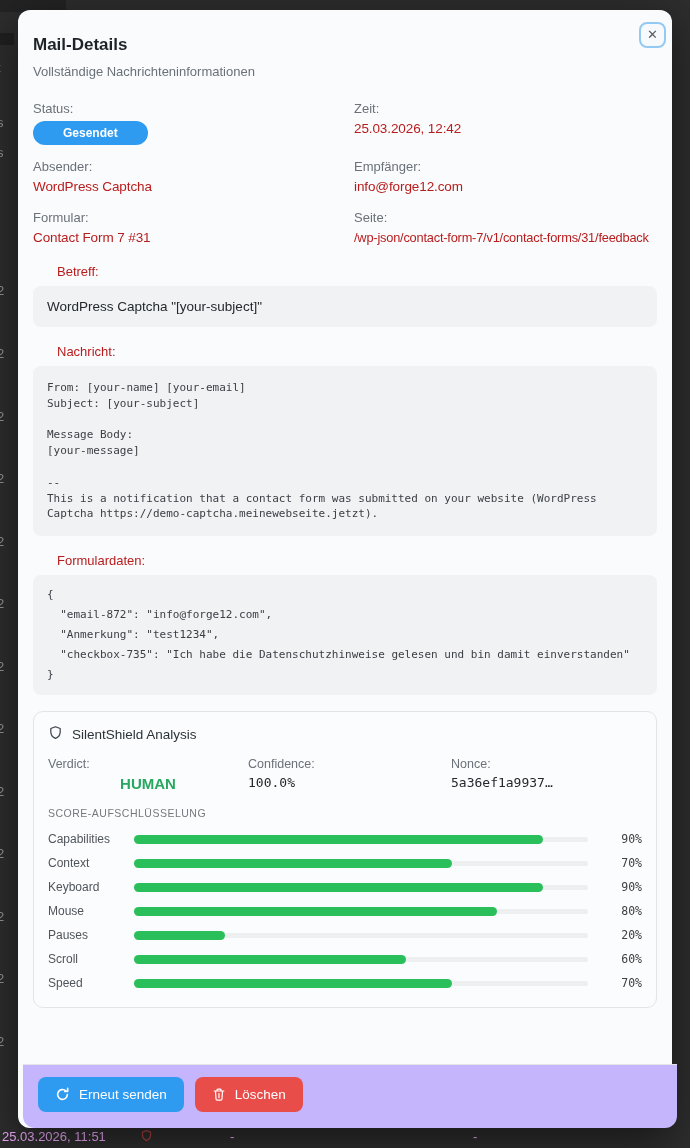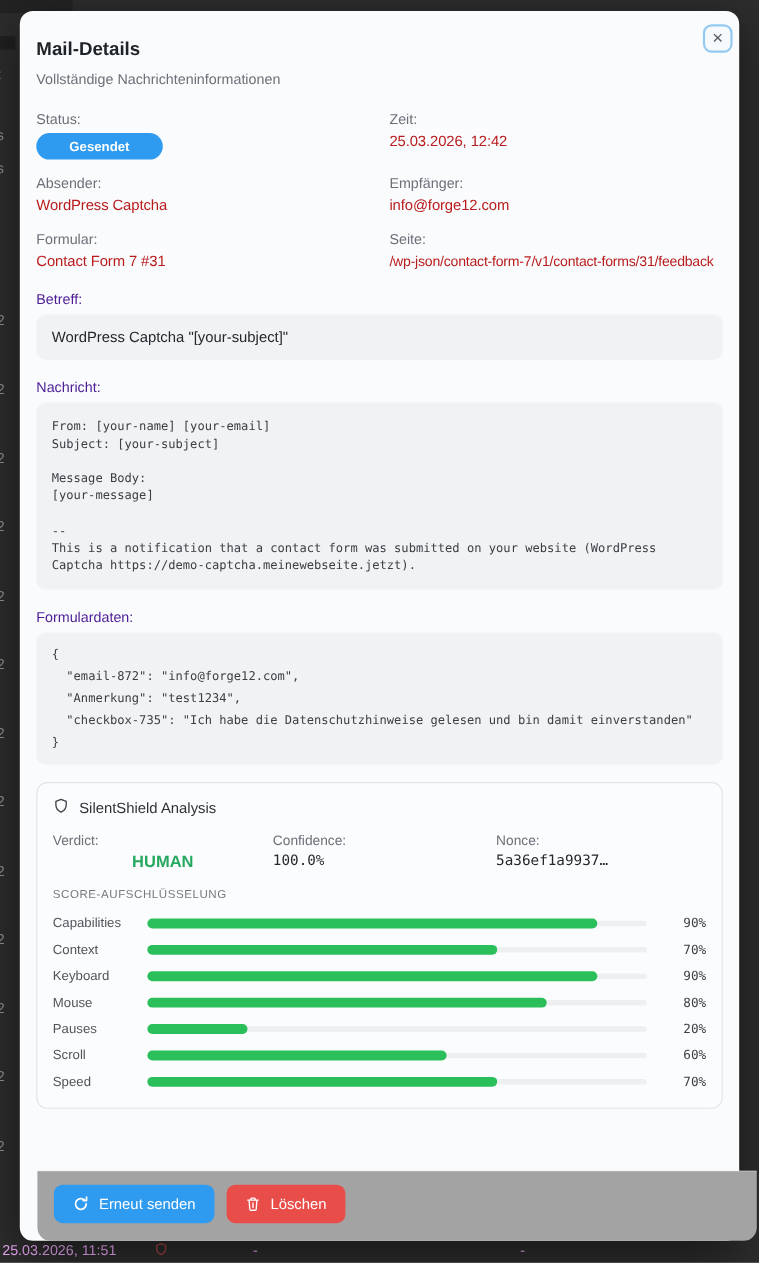--- a/index.html
+++ b/index.html
@@ -39,21 +39,21 @@
   .f-label { font-size:13px; color:#6b7178; margin-bottom:4px; }
   .f-value { font-size:13.5px; color:#b91c1c; line-height:18px; letter-spacing:-0.1px; }
   .badge {
     display:inline-block; background:#2e9af0; color:#fff; font-size:12px; font-weight:700;
     padding:5px 30px; border-radius:14px; margin-top:1px;
   }
   .hash-wrap { margin-top:14px; }
   .mono { font-family:"DejaVu Sans Mono", monospace; }
   .hash-val { font-size:11px; line-height:17px; width:310px; word-break:break-all; color:#23282d; }
   
-  .sec-label { font-size:13px; color:#4c1d95; margin-top:17px; margin-bottom:7px; }
+  .sec-label { font-size:13px; color:#b91c1c; margin-top:17px; margin-bottom:7px;margin-left:24px; }
   .gray-box { background:#f1f2f4; border-radius:8px; padding:13px 14px; }
   .betreff-text { font-size:13.5px; color:#23282d; }
   .code-text { font-size:11px; line-height:15.8px; color:#3a3f44; white-space:pre-wrap; }
   .json-text { font-size:11px; line-height:20px; color:#3a3f44; white-space:pre-wrap; }
   
   .card {
     margin-top:16px; background:#fbfcfd; border:1px solid #e2e4e8; border-radius:10px;
     padding:13px 14px 12px 14px;
   }
   .card-head { display:flex; align-items:center; gap:9px; font-size:13.5px; color:#2c3338;text-align:center; }
@@ -63,21 +63,21 @@
   .v-mono { font-size:13px; color:#23282d; }
   .brk-label { margin-top:15px; font-size:10.5px; letter-spacing:.5px; color:#75797e; }
   .scores { margin-top:8px; }
   .score-row { display:flex; align-items:center; height:24px; }
   .s-label { width:86px; font-size:12px; color:#50555b; flex:none; }
   .s-track { position:relative; flex:1; height:5px; background:#edeff1; border-radius:3px; margin-right:24px; }
   .s-fill { position:absolute; left:0; top:-2px; height:9px; background:#2abf5b; border-radius:5px; }
   .s-pct { width:30px; text-align:right; font-size:11.5px; color:#3c4043; flex:none; }
   
   .footer {
-    position:absolute; left:16px; bottom:0; width:100%; background:#a3a3a3;
+    position:absolute; left:5px; bottom:0; width:100%; background:#c4b5fd;
     border-top:1px solid #e4e5e8; border-radius:0 0 12px 12px;
     padding:12px 15px 16px 15px; display:flex; gap:11px;
   }
   .btn {
     display:inline-flex; align-items:center; gap:9px; height:35px; padding:0 17px;
     border:none; border-radius:8px; color:#fff; font-size:13.5px; cursor:pointer;
     font-family:"Liberation Sans", sans-serif;
   }
   .btn-blue { background:#2e9af0; }
   .btn-red { background:#e84d49; }

